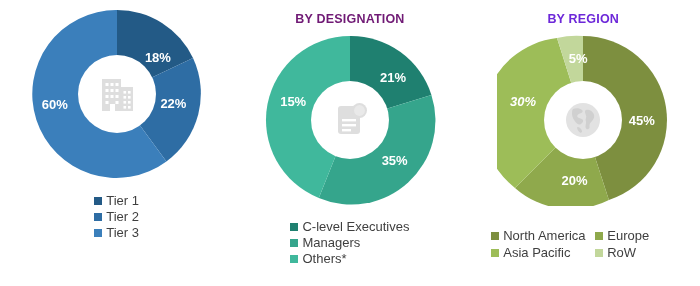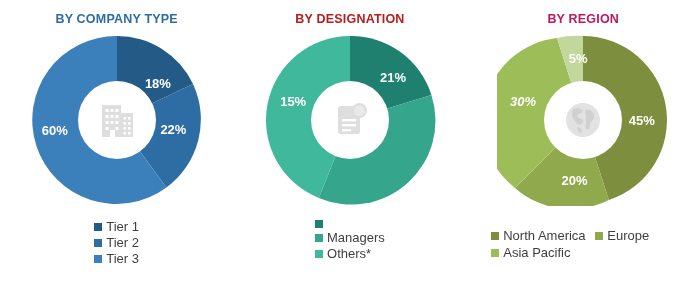--- a/index.html
+++ b/index.html
@@ -114,21 +114,20 @@
     white-space: nowrap;
     font-family: Liberation Sans, sans-serif;
   }
 </style>
 </head>
 <body>
 
 <div class="board">
 
   <div class="panel">
-    <div class="panel-title" style="color:#2e6da4;">BY COMPANY TYPE</div>
 
     <div class="donut-wrap">
       <svg class="donut" viewBox="0 0 172 172">
 
         <path fill="#235a86" d="M 86 86 L 86 2 A 84 84 0 0 1 162.0 50.1 Z"></path>
 
         <path fill="#2e6da4" d="M 86 86 L 162.0 50.1 A 84 84 0 0 1 135.4 153.4 Z"></path>
 
         <path fill="#3b7fbb" d="M 86 86 L 135.4 153.4 A 84 84 0 1 1 86 2 Z"></path>
       </svg>
@@ -175,21 +174,21 @@
         <span class="legend-label">Tier 2</span>
       </div>
       <div class="legend-item">
         <span class="legend-swatch" style="background:#3b7fbb;"></span>
         <span class="legend-label">Tier 3</span>
       </div>
     </div>
   </div>
 
   <div class="panel">
-    <div class="panel-title" style="color:#b91c1c;">BY DESIGNATION</div>
+    <div class="panel-title" style="color:#701a75;">BY DESIGNATION</div>
 
     <div class="donut-wrap">
       <svg class="donut" viewBox="0 0 172 172">
 
         <path fill="#1f8070" d="M 86 86 L 86 2 A 84 84 0 0 1 167.4 60.9 Z"></path>
 
         <path fill="#35a58c" d="M 86 86 L 167.4 60.9 A 84 84 0 0 1 54.8 164.0 Z"></path>
 
         <path fill="#40b89c" d="M 86 86 L 54.8 164.0 A 84 84 0 0 1 86 2 Z"></path>
       </svg>
@@ -199,41 +198,42 @@
           <rect x="10" y="8" width="22" height="28" rx="3" fill="#dedede"></rect>
           <rect x="14" y="21" width="14" height="2.4" fill="#ffffff"></rect>
           <rect x="14" y="26" width="14" height="2.4" fill="#ffffff"></rect>
           <rect x="14" y="31" width="9" height="2.4" fill="#ffffff"></rect>
           <circle cx="31.5" cy="12.5" r="7.5" fill="#dedede"></circle>
           <circle cx="31.5" cy="12.5" r="5.4" fill="#e9e9e9"></circle>
         </svg>
       </div>
 
       <div class="slice-label" style="left:75%; top:25%;">21%</div>
-      <div class="slice-label" style="left:76%; top:73%;margin-left:47px;">35%</div>
+      <div class="slice-label" style="left:76%; top:73%;">35%</div>
       <div class="slice-label" style="left:17%; top:39%;">15%</div>
     </div>
 
     <div class="legend">
       <div class="legend-item">
         <span class="legend-swatch" style="background:#1f8070;"></span>
+        <span class="legend-label">C-level Executives</span>
       </div>
       <div class="legend-item">
         <span class="legend-swatch" style="background:#35a58c;"></span>
         <span class="legend-label">Managers</span>
       </div>
       <div class="legend-item">
         <span class="legend-swatch" style="background:#40b89c;"></span>
         <span class="legend-label">Others*</span>
       </div>
     </div>
   </div>
 
   <div class="panel">
-    <div class="panel-title" style="color:#be185d;">BY REGION</div>
+    <div class="panel-title" style="color:#6d28d9;">BY REGION</div>
 
     <div class="donut-wrap">
       <svg class="donut" viewBox="0 0 172 172">
 
         <path fill="#7d8f3f" d="M 86 86 L 86 2 A 84 84 0 0 1 111.9 165.9 Z"></path>
 
         <path fill="#8fa94c" d="M 86 86 L 111.9 165.9 A 84 84 0 0 1 18.0 153.9 Z"></path>
 
         <path fill="#9dbd58" d="M 86 86 L 18.0 153.9 A 84 84 0 0 1 60.0 4.0 Z"></path>
 
@@ -261,16 +261,20 @@
         <span class="legend-label">North America</span>
       </div>
       <div class="legend-item">
         <span class="legend-swatch" style="background:#8fa94c;"></span>
         <span class="legend-label">Europe</span>
       </div>
       <div class="legend-item">
         <span class="legend-swatch" style="background:#9dbd58;"></span>
         <span class="legend-label">Asia Pacific</span>
       </div>
+      <div class="legend-item">
+        <span class="legend-swatch" style="background:#c2d79b;"></span>
+        <span class="legend-label">RoW</span>
+      </div>
     </div>
   </div>
 
 </div>
 
 </body></html>

